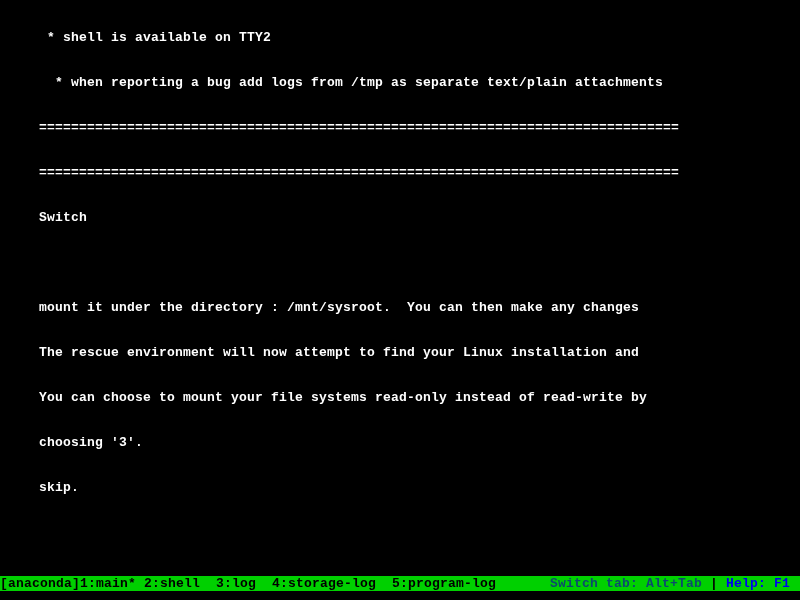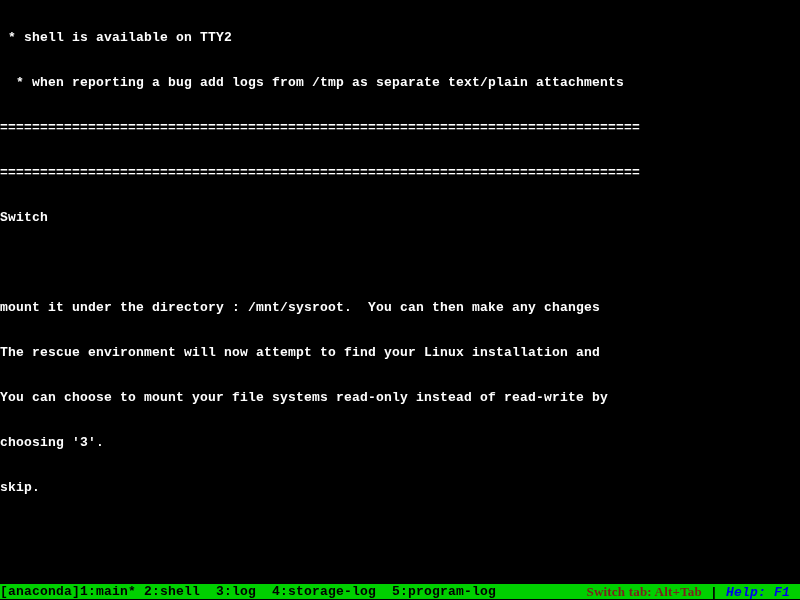--- a/index.html
+++ b/index.html
@@ -21,37 +21,37 @@
     white-space: pre;
     letter-spacing: 0.2px;
   }
   .content {
     position: absolute;
     top: 0;
     left: 0;
     right: 0;
     padding: 0;
   }
-  .line { height: 15px; white-space: pre; }
+  .line { height: 15px; white-space: pre; padding-left: 39px; }
   .statusbar {
     position: absolute;
     left: 0;
     right: 0;
-    bottom: 1px;
+    bottom: 9px;
     height: 15px;
     background: #00d000;
     color: #000000;
     white-space: pre;
     display: flex;
     justify-content: space-between;
     padding: 0 2px 0 0;
   }
   .status-left { color: #000000; }
-  .status-right .switch { color: #7f1d1d; font-family: Liberation Serif, serif; }
-  .status-right .help { color: #0000ee; font-style: italic; }
+  .status-right .switch { color: #0c4a6e; }
+  .status-right .help { color: #0000ee; }
   .status-right .sep { color: #000000; }
 </style>
 </head>
 <body>
 
 <div class="terminal">
   <div class="content">
     <div class="line"> * shell is available on TTY2</div>
     <div class="line">  * when reporting a bug add logs from /tmp as separate text/plain attachments</div>
     <div class="line">================================================================================</div>

